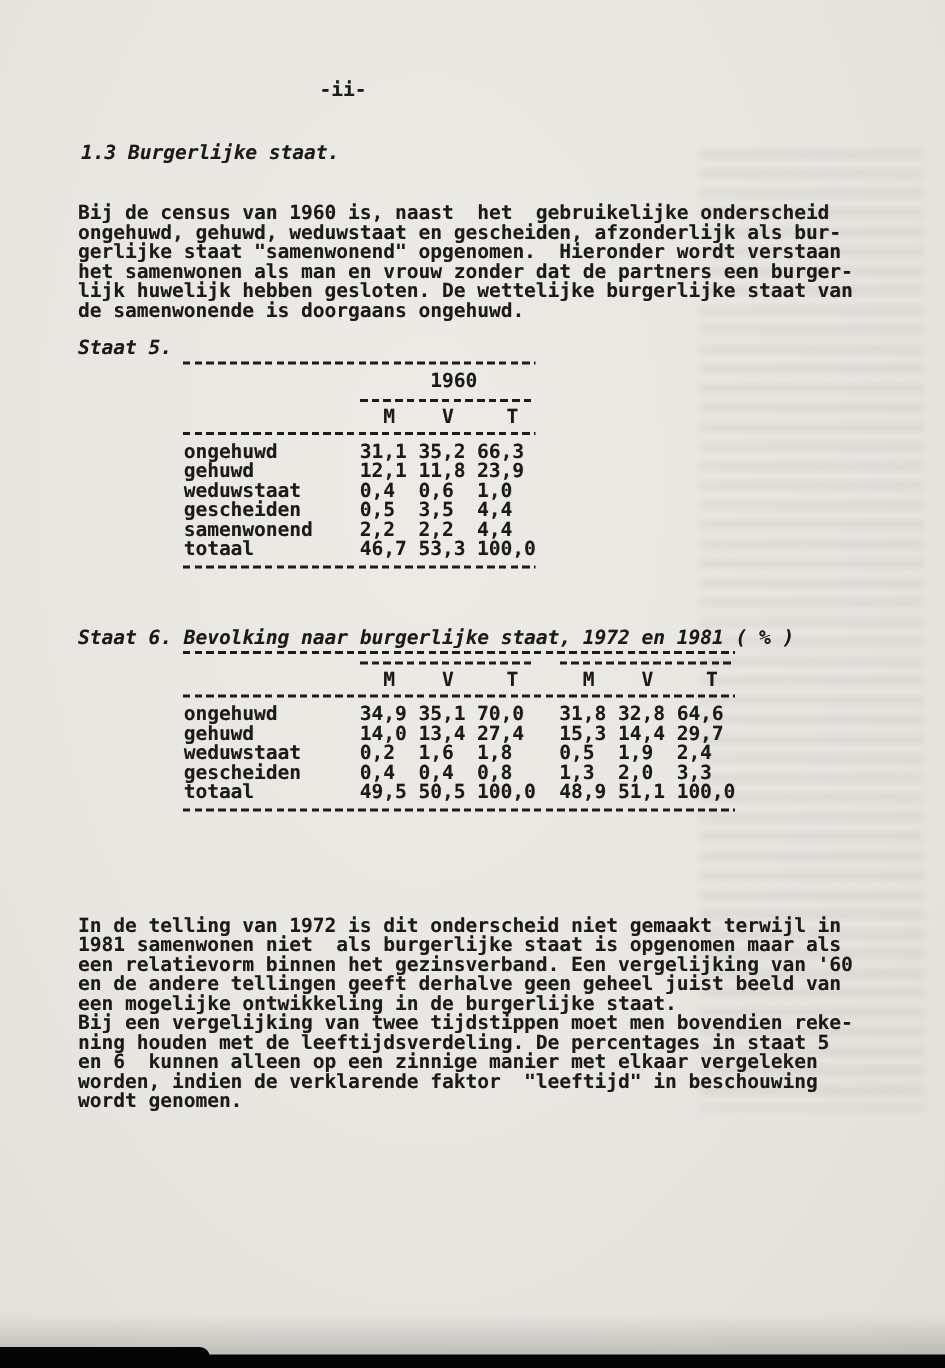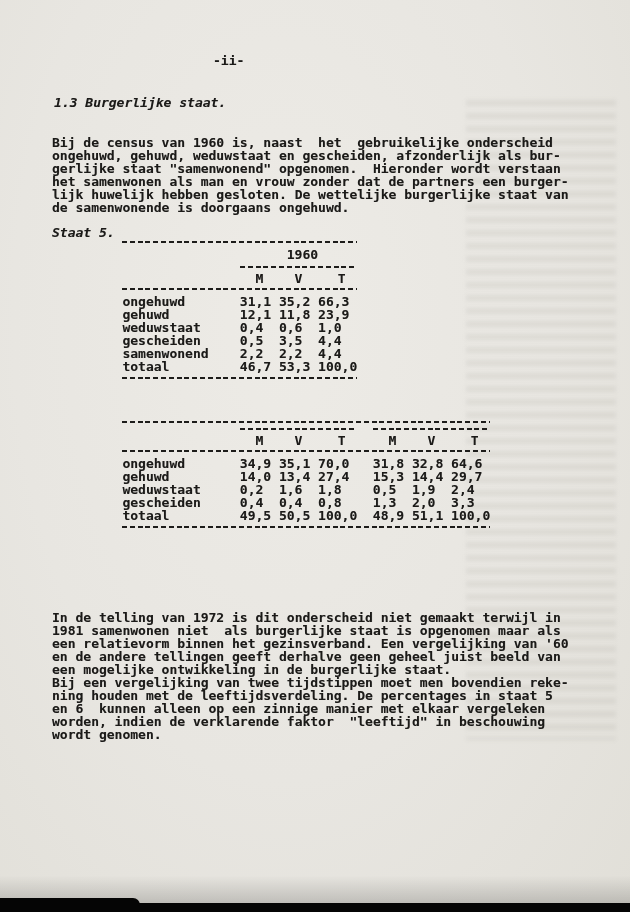--- a/index.html
+++ b/index.html
@@ -160,20 +160,24 @@
           <span class="cell">53,3</span>
           <span class="cell wide">100,0</span>
         </div>
       </div>
 
       <div class="rule w30" style="margin-top:4px"></div>
     </div>
   </div>
 
   <div class="abs" style="left:52px; top:419px;">
+    <div class="trow">
+      <span class="tlabel italic">Staat 6.</span>
+      <span class="italic">Bevolking naar burgerlijke staat, 1972 en 1981 ( % )</span>
+    </div>
     <div class="tinner">
       <div class="rule w47" style="margin-top:2px"></div>
 
 
       <div class="rulerow" style="margin-top:4px">
         <span class="sp15"></span>
         <span class="rule w15"></span>
         <span class="gap2"></span>
         <span class="rule w15"></span>
       </div>

